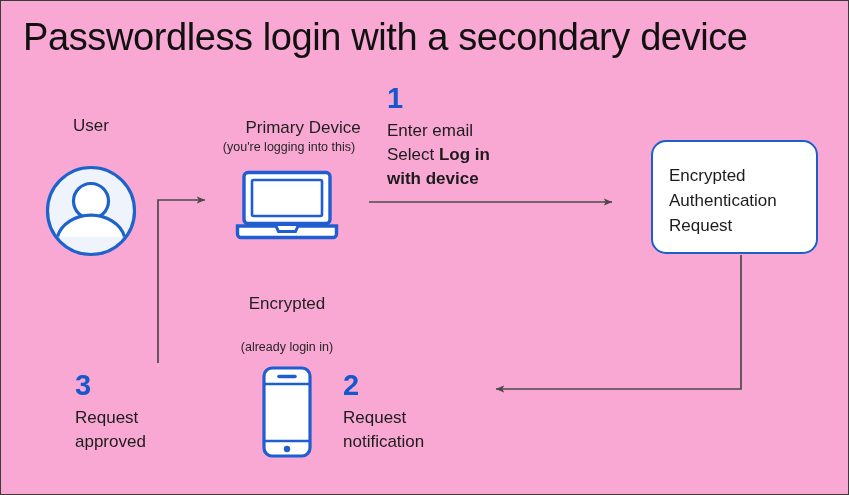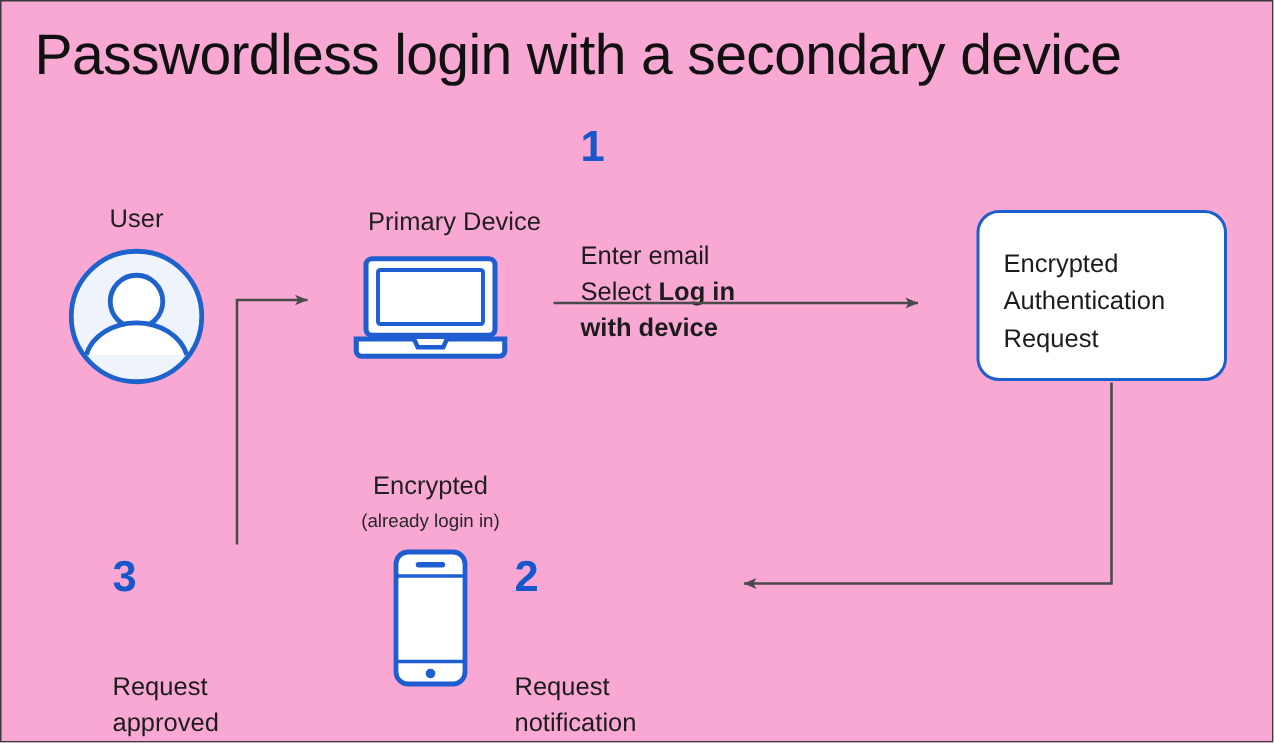--- a/index.html
+++ b/index.html
@@ -35,21 +35,20 @@
   }
 
   
   .label {
     font-family: "Liberation Sans", sans-serif;
     font-size: 17px;
     line-height: 23px;
     color: #1f1f1f;
     text-align: center;
     font-weight: 400;
-    margin-top: 20px;
   }
   .sublabel {
     font-family: "Liberation Sans", sans-serif;
     font-size: 12.5px;
     line-height: 16px;
     color: #262626;
     text-align: center;
     font-weight: 400;
   }
   .stepnum {
@@ -58,21 +57,20 @@
     line-height: 32px;
     font-weight: 700;
     color: #1657cc;
   }
   .steptext {
     font-family: "Liberation Sans", sans-serif;
     font-size: 17px;
     line-height: 24px;
     color: #1c1c1c;
     font-weight: 400;
-    margin-top: 40px;
   }
   .steptext b { font-weight: 700; }
 
   
   #user-label { left: 18px; top: 113px; width: 144px; }
   #avatar { left: 44px; top: 164px; width: 92px; height: 92px; }
 
   
   #primary-label { left: 206px; top: 115px; width: 192px; }
   #primary-sublabel { left: 192px; top: 138px; width: 192px; }
@@ -134,20 +132,21 @@
 
   <div id="avatar" class="abs">
     <svg width="92" height="92" viewBox="0 0 92 92" xmlns="http://www.w3.org/2000/svg">
       <circle cx="46" cy="46" r="43.5" fill="#eef3fc" stroke="#1e62cc" stroke-width="3.2"></circle>
       <circle cx="46" cy="36" r="17.5" fill="#ffffff" stroke="#1e62cc" stroke-width="3.2"></circle>
       <path d="M 12.5 71.5 A 34.5 28 0 0 1 79.5 71.5" fill="#ffffff" stroke="#1e62cc" stroke-width="3.2"></path>
     </svg>
   </div>
 
   <div id="primary-label" class="abs label">Primary Device</div>
+  <div id="primary-sublabel" class="abs sublabel">(you're logging into this)</div>
 
   <div id="laptop" class="abs">
     <svg width="104" height="72" viewBox="0 0 104 72" xmlns="http://www.w3.org/2000/svg">
       <rect x="9" y="3.5" width="86" height="51" rx="4" ry="4" fill="#ffffff" stroke="#1f5ed0" stroke-width="3.4"></rect>
       <rect x="17" y="11" width="70" height="36" rx="1.5" ry="1.5" fill="#ffffff" stroke="#1f5ed0" stroke-width="2.6"></rect>
       <path d="M 2.5 57 L 101.5 57 L 101.5 65 A 3.5 3.5 0 0 1 98 68.5 L 6 68.5 A 3.5 3.5 0 0 1 2.5 65 Z" fill="#ffffff" stroke="#1f5ed0" stroke-width="3.4"></path>
       <path d="M 41 57 L 43.5 62.5 L 60.5 62.5 L 63 57" fill="#ffffff" stroke="#1f5ed0" stroke-width="3"></path>
     </svg>
   </div>
 

